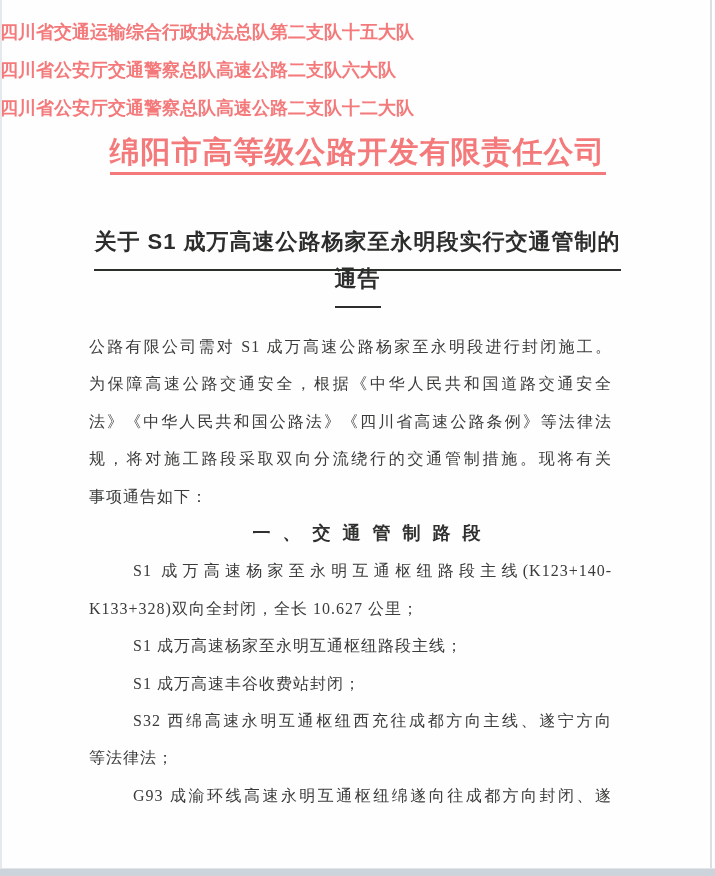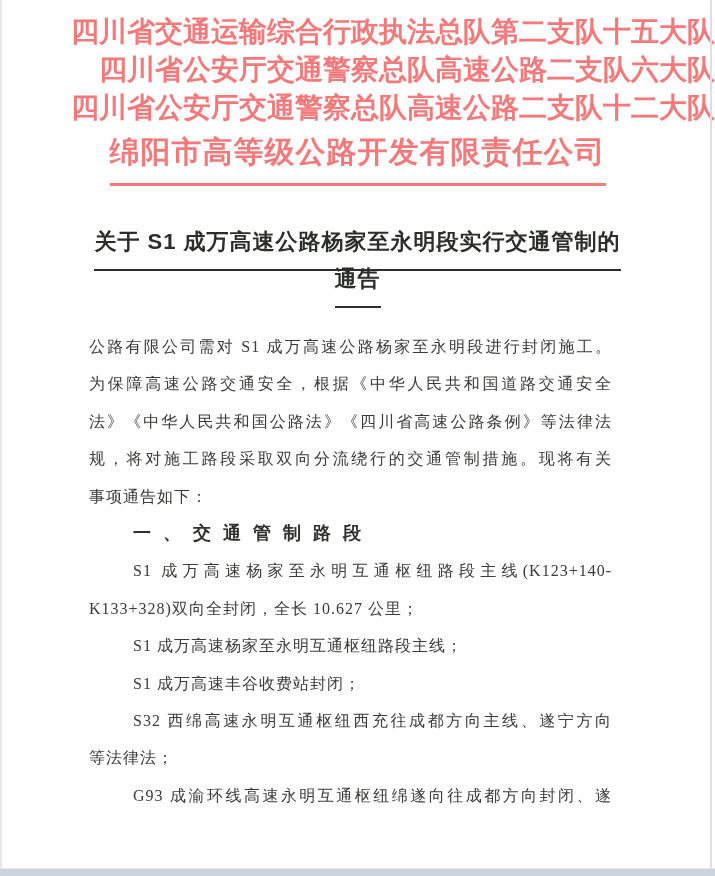--- a/index.html
+++ b/index.html
@@ -20,39 +20,39 @@
     position: absolute; right: 3px; top: 0; bottom: 0; width: 2px;
     background: #dcdfe2;
   }
   .edge-bottom {
     position: absolute; left: 0; right: 0; bottom: 0; height: 7px;
     border-top: 1px solid #e2e6eb;
   }
   
   .red-heads {
     margin-top: 13px;
-    text-align: right;
+    text-align: left;
     font-family: "Liberation Sans", sans-serif;
     font-weight: bold;
-    font-size: 28px;
+    font-size: 18px;
     line-height: 38px;
     letter-spacing: 0px;
   }
   .company-line {
     margin-top: 3px;
     text-align: center;
     font-family: "Liberation Sans", sans-serif;
     font-weight: bold;
     font-size: 30px;
     line-height: 44px;
     letter-spacing: 1px;
   }
   .company-line .u {
     border-bottom: 3px solid currentColor;
-    padding-bottom: 15px;
+    padding-bottom: 4px;
   }
   
   .doc-title {
     margin-top: 49px;
     text-align: center;
     font-family: "Liberation Sans", sans-serif;
     font-weight: bold;
     font-size: 22px;
     line-height: 37px;
     color: #2c2e2b;
@@ -75,20 +75,21 @@
     white-space: normal;
     text-align: justify;
     text-align-last: justify;
   }
   .bline.indent { padding-left: 44px; }
   .bline.sec {
     font-weight: bold;
     font-size: 18px;
     letter-spacing: 12px;
     color: #2f312e;
+    text-align: center;
   }
 </style>
 </head>
 <body>
 
 <div class="page">
 
   <div class="red-heads" style="color: rgb(244, 121, 123);">
     <div>四川省交通运输综合行政执法总队第二支队十五大队</div>
     <div>四川省公安厅交通警察总队高速公路二支队六大队</div>

